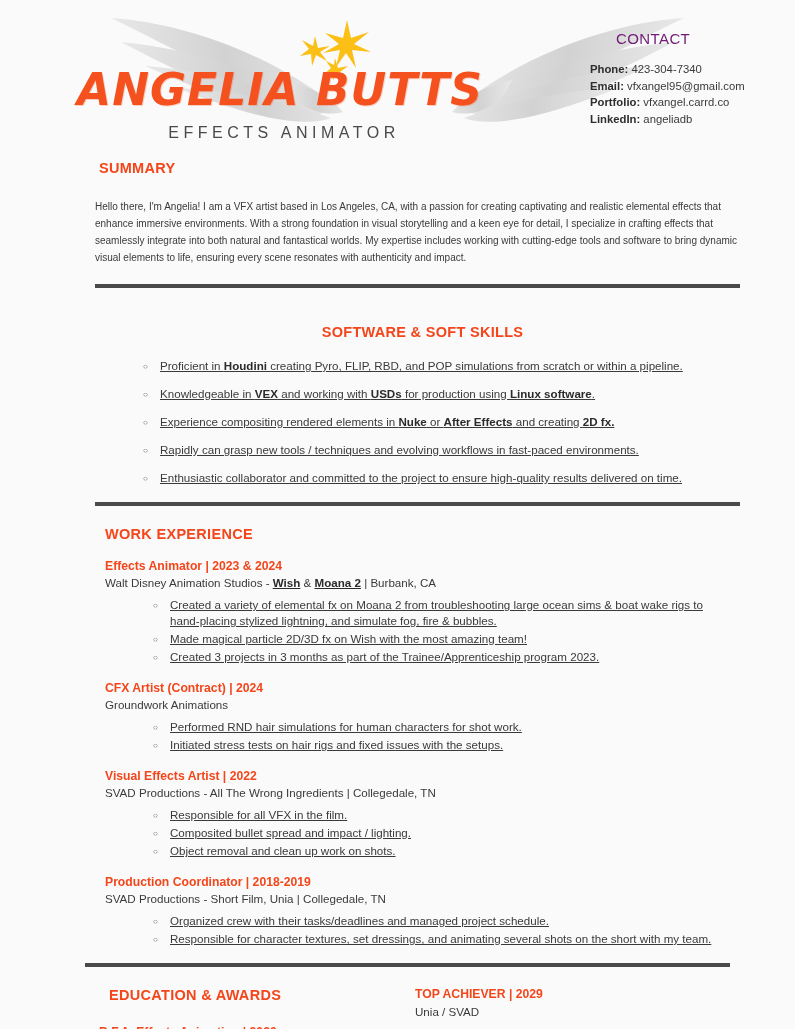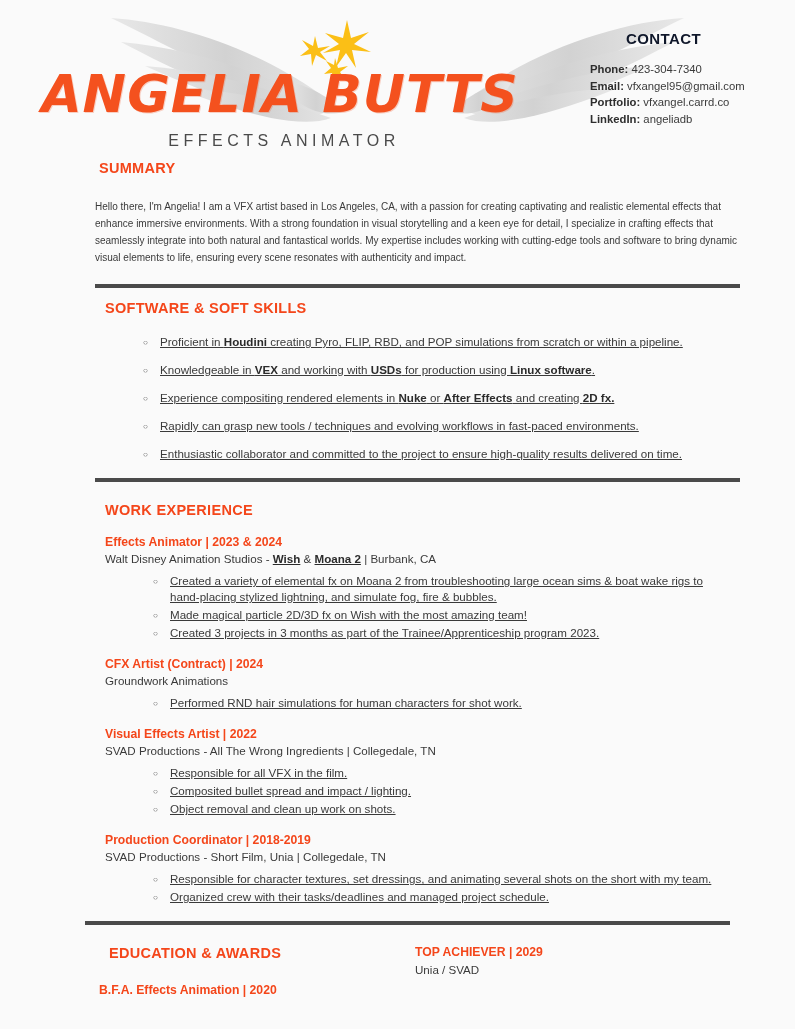--- a/index.html
+++ b/index.html
@@ -34,21 +34,21 @@
     width: 100px; height: 62px;
   }
   .name-block {
     position: absolute;
     left: 0; top: 68px;
     width: 560px;
     text-align: center;
   }
   .name {
     font-family: "DejaVu Sans", sans-serif;
-    font-size: 52px;
+    font-size: 44px;
     font-weight: bold;
     font-style: italic;
     letter-spacing: 1px;
     color: #f4511e;
     line-height: 1;
     margin: 0;
     text-shadow: 1px 1px 0 rgba(244,81,30,0.25);
   }
   .subtitle {
     margin: 12px 0 0 0;
@@ -59,25 +59,25 @@
     padding-left: 8px;
   }
 
   
   .contact {
     position: absolute;
     left: 590px; top: 30px;
     width: 195px;
   }
   .contact-title {
-    color: #0f172a;
-    font-weight: bold;
+    color: #701a75;
+    font-weight: normal;
     font-size: 15px;
     letter-spacing: 0.4px;
-    margin: 0 0 14px 36px;
+    margin: 0 0 14px 26px;
   }
   .contact-line {
     font-size: 11.3px;
     color: #3a3a3a;
     line-height: 16.5px;
     white-space: nowrap;
   }
   .contact-line b { color: #2e2e2e; }
 
   
@@ -221,21 +221,21 @@
   </div>
 </div>
 
 <div class="sheet">
   <div class="sec-title" style="margin-left:4px;">SUMMARY</div>
   <p class="body-text" style="margin-top:22px;">Hello there, I'm Angelia! I am a VFX artist based in Los Angeles, CA, with a passion for creating captivating and realistic elemental effects that enhance immersive environments. With a strong foundation in visual storytelling and a keen eye for detail, I specialize in crafting effects that seamlessly integrate into both natural and fantastical worlds. My expertise includes working with cutting-edge tools and software to bring dynamic visual elements to life, ensuring every scene resonates with authenticity and impact.</p>
   <div class="divider" style="margin-top:18px;"></div>
 </div>
 
 <div class="sheet">
-  <div class="sec-title" style="margin-top:12px;margin-left:10px;">SOFTWARE &amp; SOFT SKILLS</div>
+  <div class="sec-title" style="margin-top:36px;margin-left:10px;text-align:center;">SOFTWARE &amp; SOFT SKILLS</div>
   <ul class="bullets spaced" id="skills-list" style="margin-top:18px;">
       <li>Proficient in <b>Houdini</b> creating Pyro, FLIP, RBD, and POP simulations from scratch or within a pipeline.</li>
       <li>Knowledgeable in <b>VEX</b> and working with <b>USDs</b> for production using <b>Linux software</b>.</li>
       <li>Experience compositing rendered elements in <b>Nuke</b> or <b>After Effects</b> and creating <b>2D fx.</b></li>
       <li>Rapidly can grasp new tools / techniques and evolving workflows in fast-paced environments.</li>
       <li>Enthusiastic collaborator and committed to the project to ensure high-quality results delivered on time.</li>
     </ul>
   <div class="divider" style="margin-top:16px;"></div>
 </div>
 
@@ -249,37 +249,38 @@
           <li>Created a variety of elemental fx on Moana 2 from troubleshooting large ocean sims &amp; boat wake rigs to hand-placing stylized lightning, and simulate fog, fire &amp; bubbles.</li>
           <li>Made magical particle 2D/3D fx on Wish with the most amazing team!</li>
           <li>Created 3 projects in 3 months as part of the Trainee/Apprenticeship program 2023.</li>
         </ul>
       </div>
       <div class="job">
         <div class="job-title">CFX Artist (Contract) | 2024</div>
         <div class="job-org">Groundwork Animations</div>
         <ul class="bullets">
           <li>Performed RND hair simulations for human characters for shot work.</li>
+          <li>Initiated stress tests on hair rigs and fixed issues with the setups.</li>
         </ul>
       </div>
       <div class="job">
         <div class="job-title">Visual Effects Artist | 2022</div>
         <div class="job-org">SVAD Productions -  All The Wrong Ingredients | Collegedale, TN</div>
         <ul class="bullets">
           <li>Responsible for all VFX in the film.</li>
           <li>Composited bullet spread and impact / lighting.</li>
           <li>Object removal and clean up work on shots.</li>
         </ul>
       </div>
       <div class="job">
         <div class="job-title">Production Coordinator | 2018-2019</div>
         <div class="job-org">SVAD Productions -  Short Film, Unia | Collegedale, TN</div>
         <ul class="bullets">
+          <li>Organized crew with their tasks/deadlines and managed project schedule.</li>
           <li>Responsible for character textures, set dressings, and animating several shots on the short with my team.</li>
-          <li>Organized crew with their tasks/deadlines and managed project schedule.</li>
         </ul>
       </div>
     </div>
   <div class="divider" style="margin-top:0px;margin-left:-10px;"></div>
 </div>
 
 <div class="sheet">
   <div class="edu-grid" style="margin-top:20px;">
     <div class="edu-col-left">
       <div class="sec-title" style="margin-left:14px;">EDUCATION &amp; AWARDS</div>

